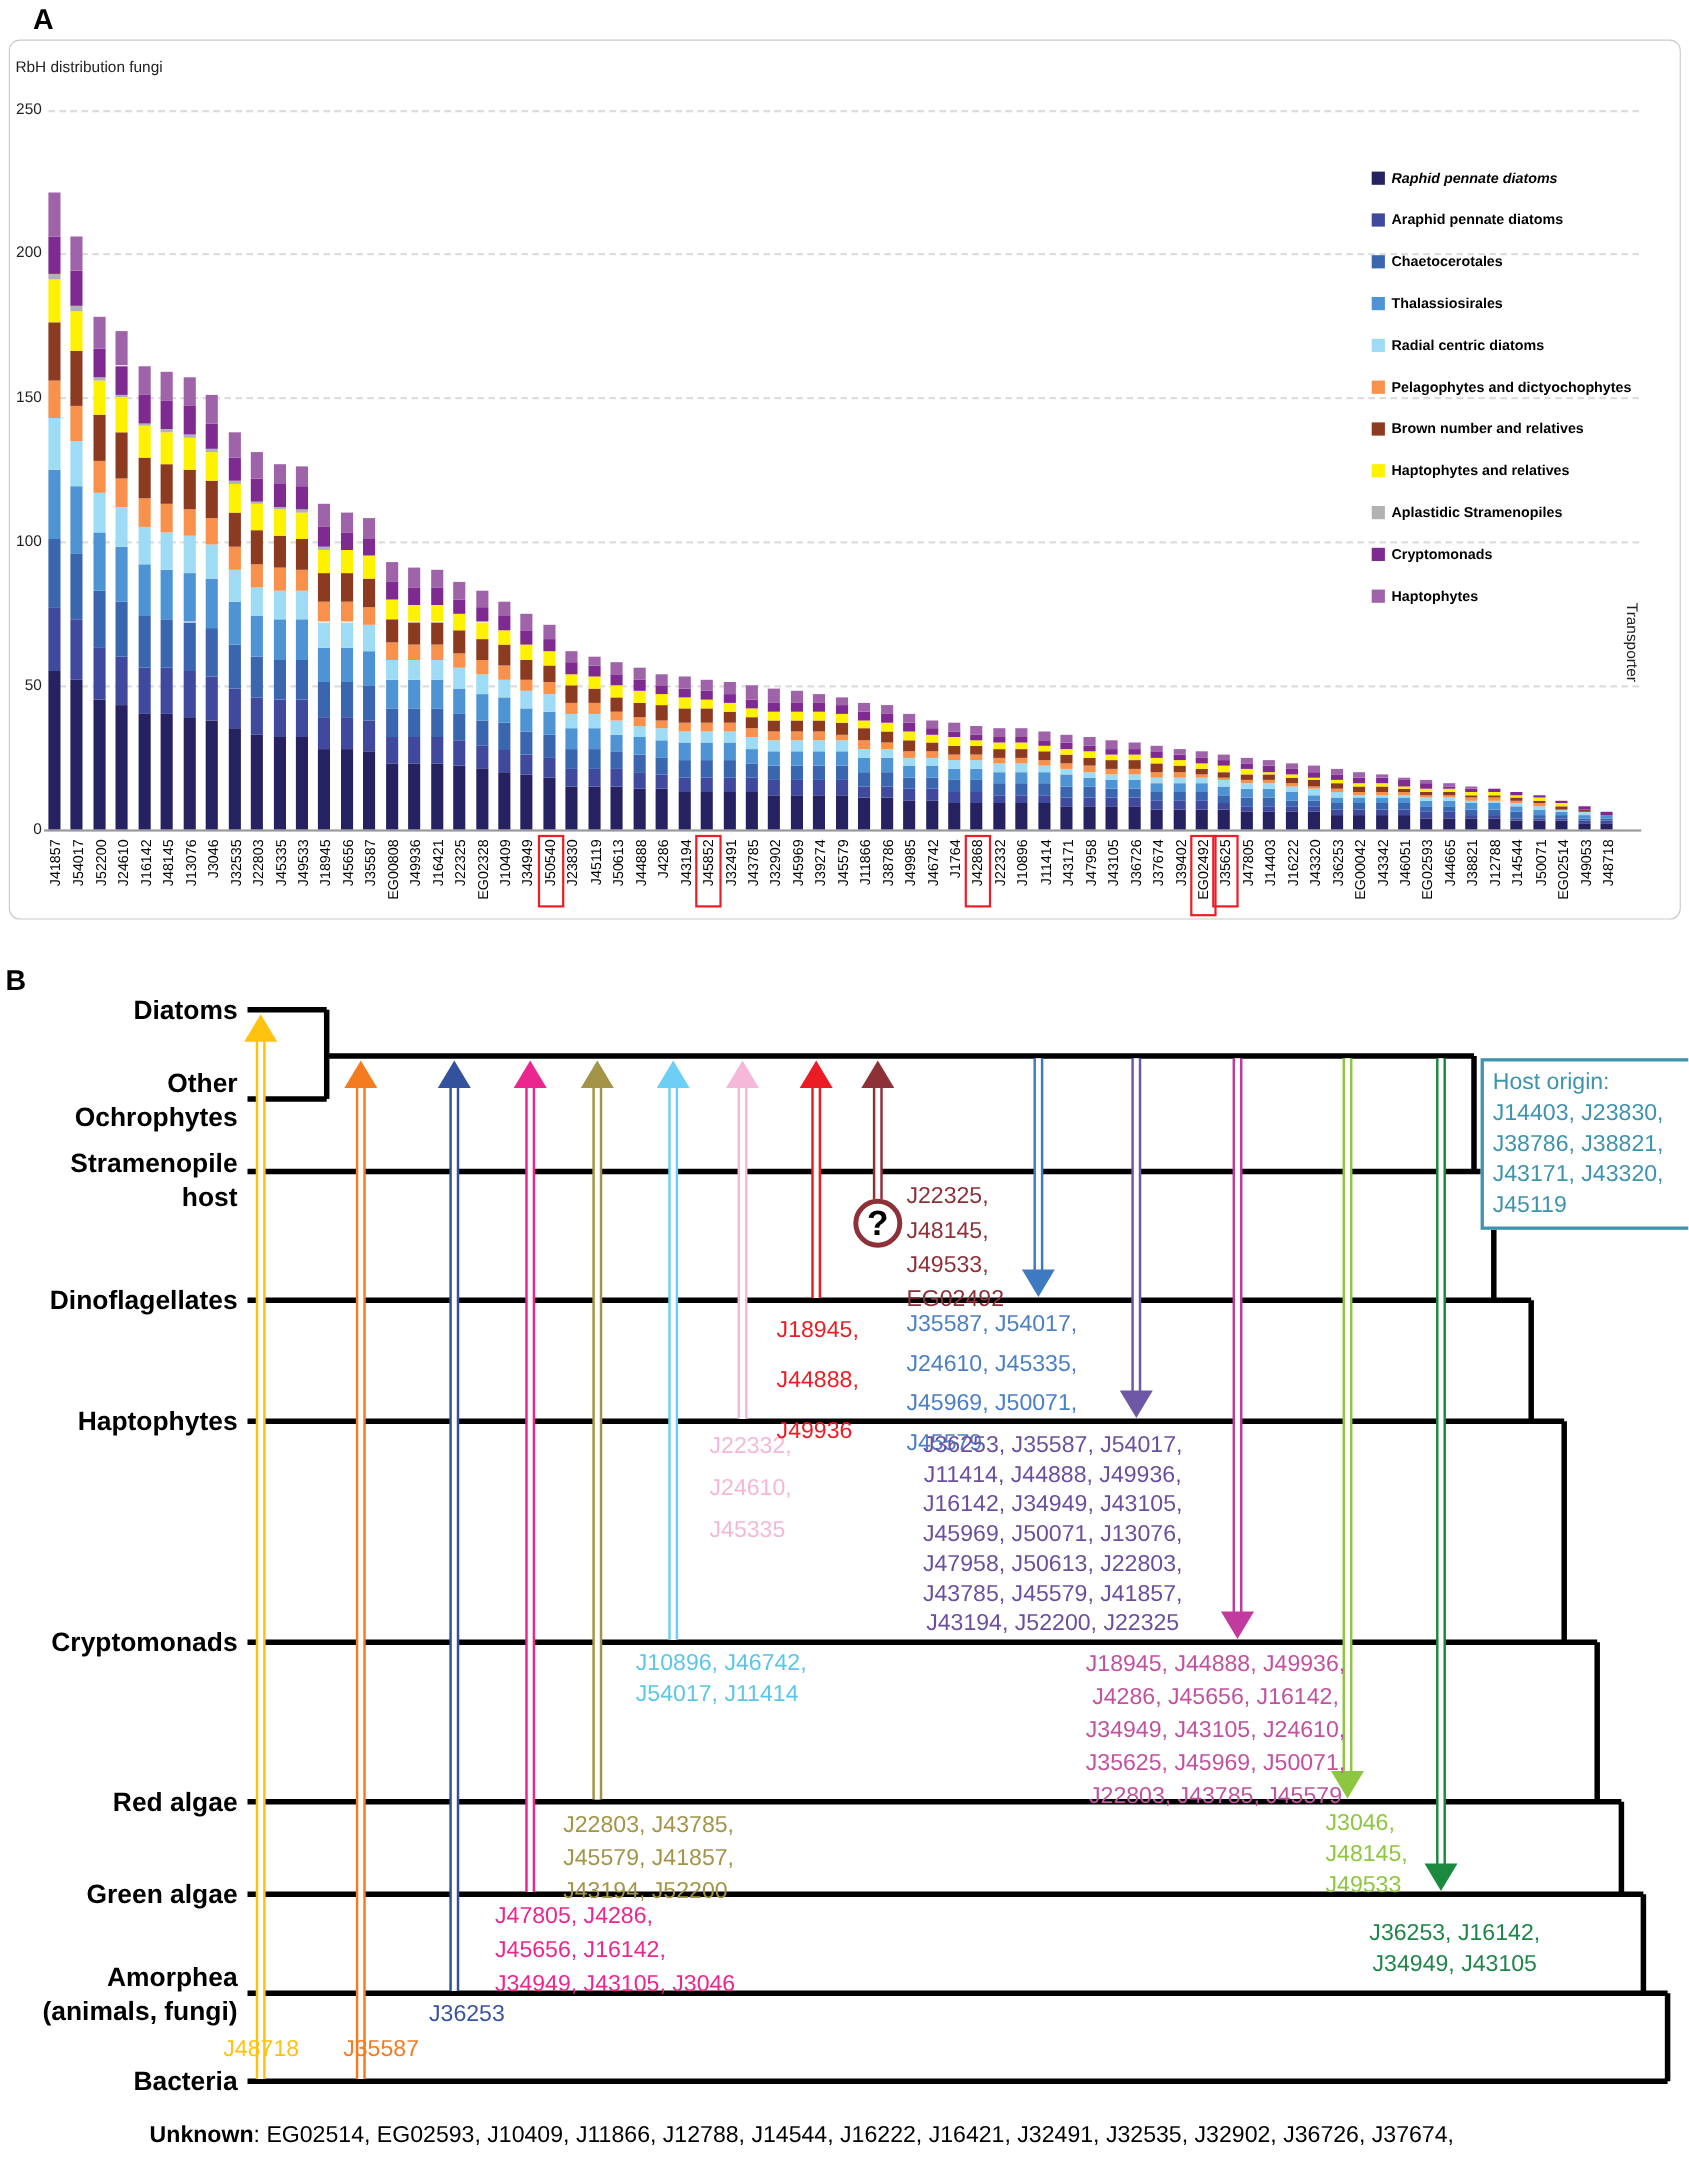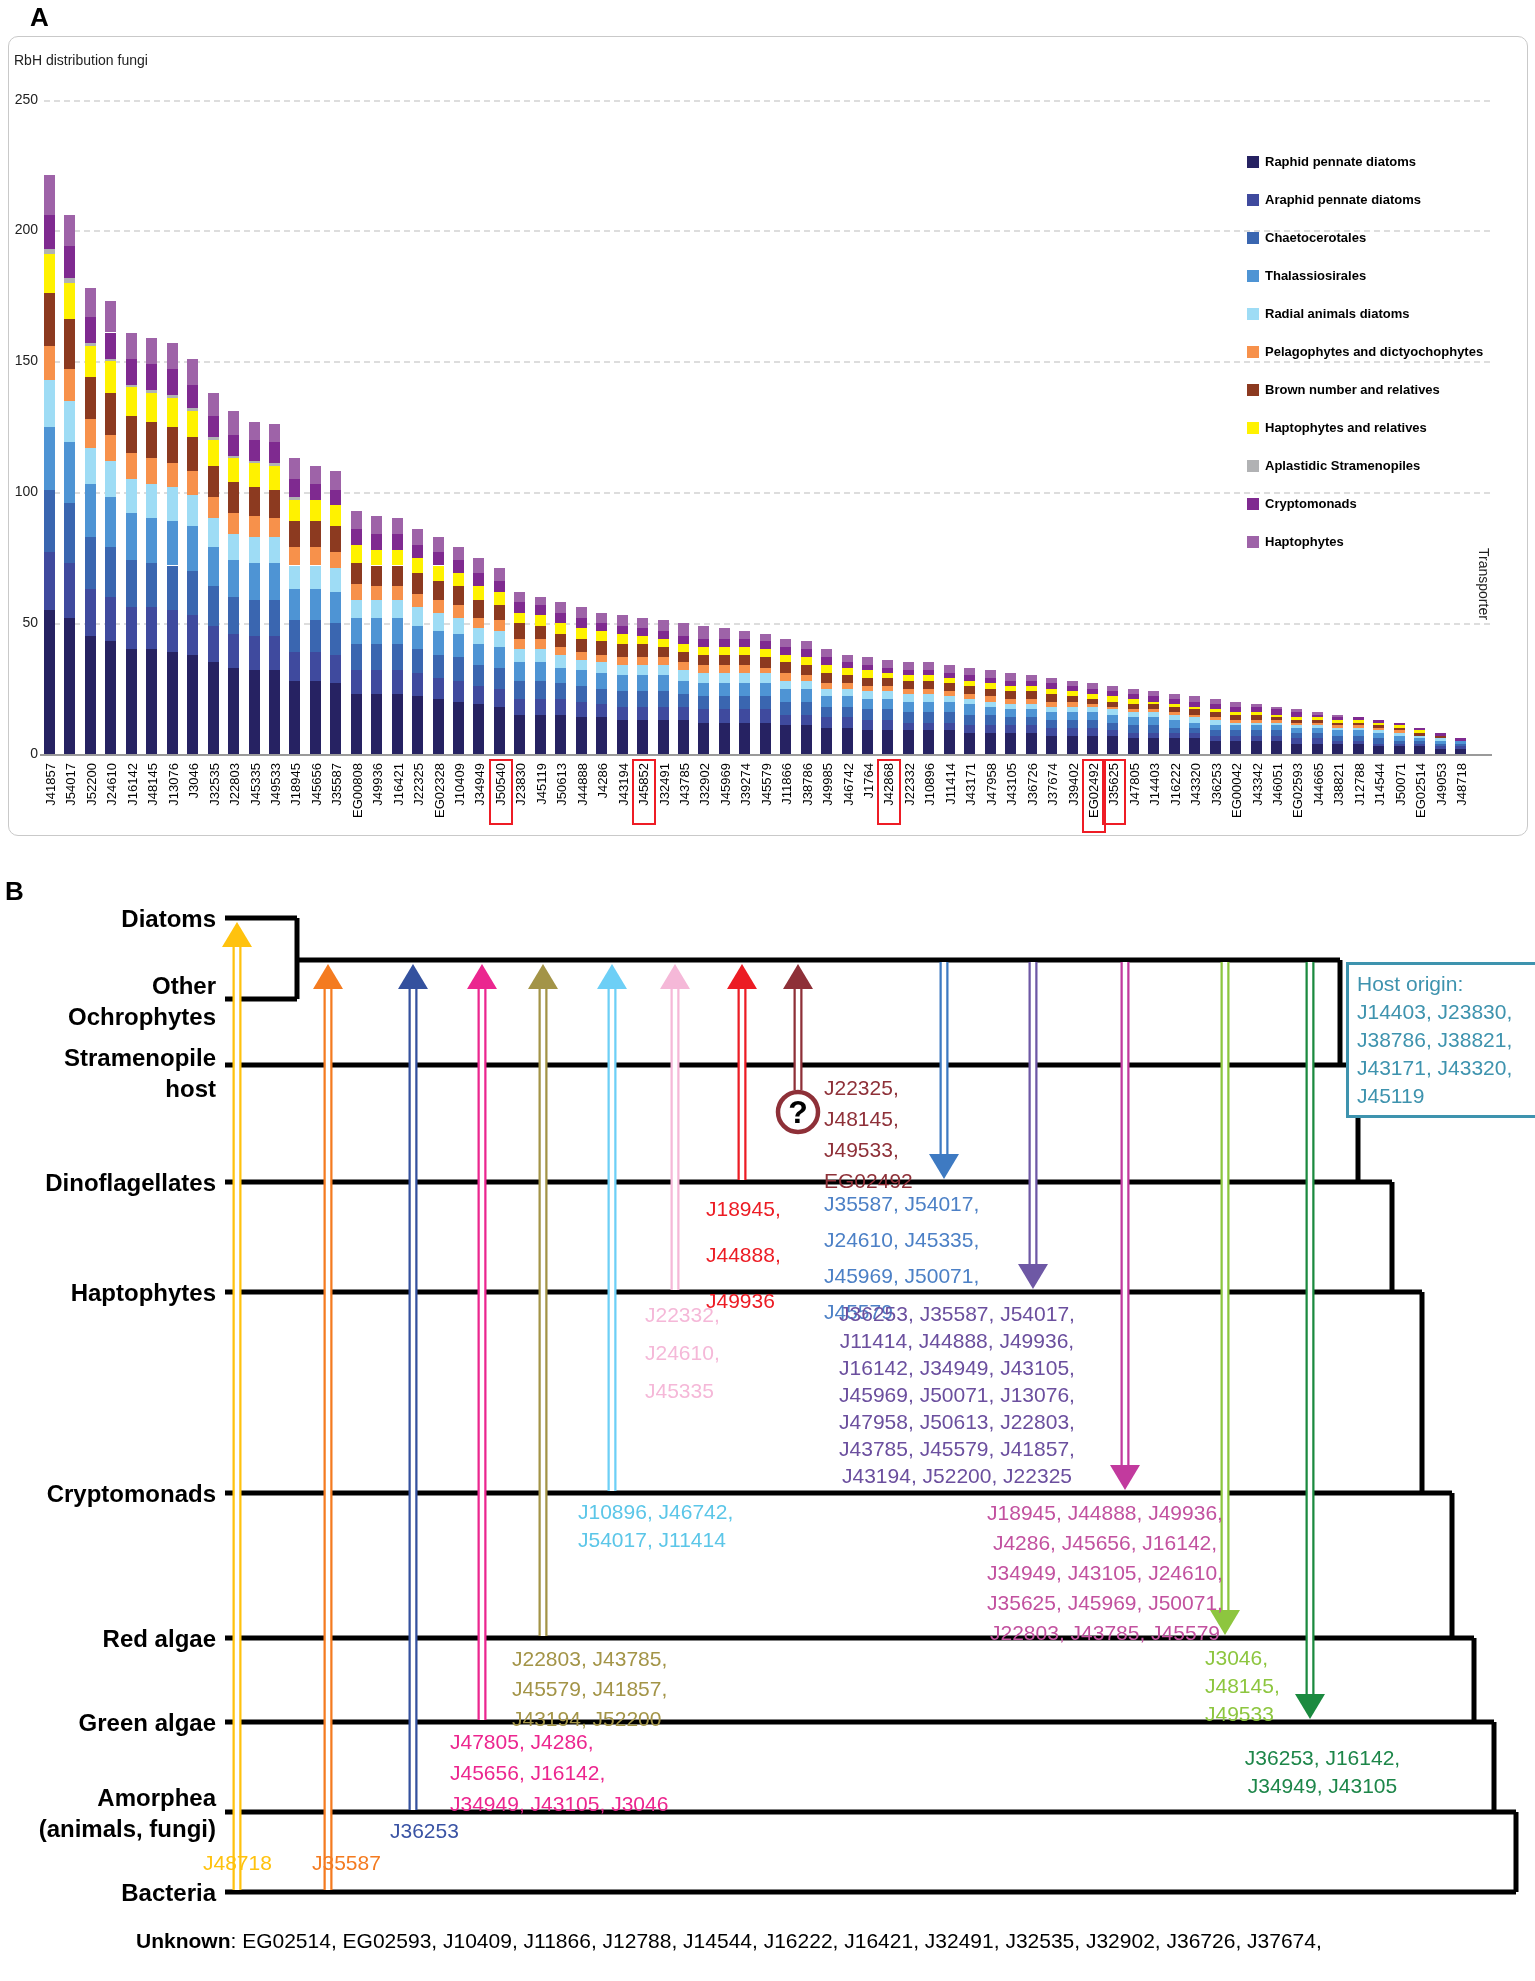--- a/index.html
+++ b/index.html
@@ -813,39 +813,39 @@
       <div class="bar-seg" style="left: 1434.6px; top: 733.056px; height: 2.618px; background: rgb(127, 42, 144);"></div>
       <div class="xlabel" style="left: 1433.6px; top: 763px;">J49053</div>
       <div class="bar-seg" style="left: 1455.05px; top: 748.764px; height: 5.236px; background: rgb(38, 34, 98);"></div>
       <div class="bar-seg" style="left: 1455.05px; top: 746.146px; height: 2.618px; background: rgb(63, 74, 158);"></div>
       <div class="bar-seg" style="left: 1455.05px; top: 743.528px; height: 2.618px; background: rgb(58, 102, 176);"></div>
       <div class="bar-seg" style="left: 1455.05px; top: 740.91px; height: 2.618px; background: rgb(78, 148, 212);"></div>
       <div class="bar-seg" style="left: 1455.05px; top: 738.292px; height: 2.618px; background: rgb(127, 42, 144);"></div>
       <div class="xlabel" style="left: 1454.05px; top: 763px;">J48718</div>
     </div>
   <div id="panelA-legend">
-      <div class="legend-item" style="left: 1247px; top: 154px;">
+      <div class="legend-item" style="left: 1247px; top: 154px; font-style: italic;">
         <div class="legend-swatch" style="background: rgb(38, 34, 98);"></div>
         <div class="legend-text">Raphid pennate diatoms</div>
       </div>
       <div class="legend-item" style="left: 1247px; top: 192px;">
         <div class="legend-swatch" style="background: rgb(63, 74, 158);"></div>
         <div class="legend-text">Araphid pennate diatoms</div>
       </div>
       <div class="legend-item" style="left: 1247px; top: 230px;">
         <div class="legend-swatch" style="background: rgb(58, 102, 176);"></div>
         <div class="legend-text">Chaetocerotales</div>
       </div>
       <div class="legend-item" style="left: 1247px; top: 268px;">
         <div class="legend-swatch" style="background: rgb(78, 148, 212);"></div>
         <div class="legend-text">Thalassiosirales</div>
       </div>
       <div class="legend-item" style="left: 1247px; top: 306px;">
         <div class="legend-swatch" style="background: rgb(158, 220, 245);"></div>
-        <div class="legend-text">Radial animals diatoms</div>
+        <div class="legend-text">Radial centric diatoms</div>
       </div>
       <div class="legend-item" style="left: 1247px; top: 344px;">
         <div class="legend-swatch" style="background: rgb(247, 145, 75);"></div>
         <div class="legend-text">Pelagophytes and dictyochophytes</div>
       </div>
       <div class="legend-item" style="left: 1247px; top: 382px;">
         <div class="legend-swatch" style="background: rgb(140, 58, 32);"></div>
         <div class="legend-text">Brown number and relatives</div>
       </div>
       <div class="legend-item" style="left: 1247px; top: 420px;">

